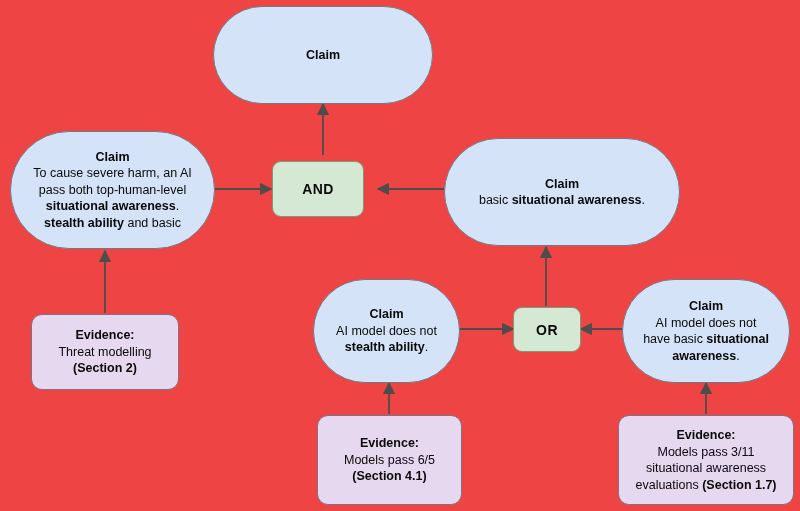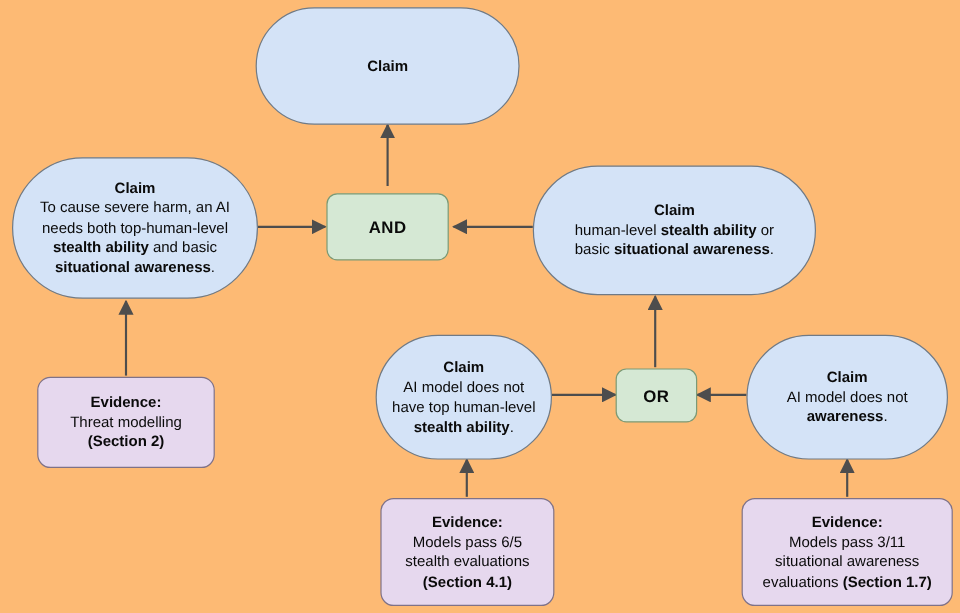--- a/index.html
+++ b/index.html
@@ -4,21 +4,21 @@
 <style>
   html, body {
     margin: 0;
     padding: 0;
     background: #ffffff;
   }
   #canvas {
     position: relative;
     width: 800px;
     height: 511px;
-    background: #fdba74;
+    background: #ef4444;
     font-family: "Liberation Sans", sans-serif;
     overflow: hidden;
   }
   #edges {
     position: absolute;
     left: 0;
     top: 0;
     width: 800px;
     height: 511px;
     pointer-events: none;
@@ -99,62 +99,60 @@
     <line x1="706" y1="414" x2="706" y2="383" stroke="#4d4d4d" stroke-width="1.8" marker-end="url(#arrow)"></line>
   </svg>
 
   <div class="node claim" style="left:213px; top:6px; width:220px; height:98px;">
     <span class="title">Claim</span>
   </div>
 
   <div class="node claim" style="left:10px; top:131px; width:205px; height:118px;">
     <span class="title">Claim</span>
     <span class="line">To cause severe harm, an AI</span>
-    <span class="line">needs both top-human-level</span>
+    <span class="line">pass both top-human-level</span>
+    <span class="line"><b>situational awareness</b>.</span>
     <span class="line"><b>stealth ability</b> and basic</span>
-    <span class="line"><b>situational awareness</b>.</span>
   </div>
 
-  <div class="node gate" style="left:272px; top:161px; width:102px; height:56px;">
+  <div class="node gate" style="left:272px; top:161px; width:92px; height:56px;">
     <span>AND</span>
   </div>
 
   <div class="node claim" style="left:444px; top:138px; width:236px; height:108px;">
     <span class="title">Claim</span>
-    <span class="line">human-level <b>stealth ability</b> or</span>
     <span class="line">basic <b>situational awareness</b>.</span>
   </div>
 
   <div class="node evidence" style="left:31px; top:314px; width:148px; height:76px;">
     <span class="title">Evidence:</span>
     <span class="line">Threat modelling</span>
     <span class="line"><b>(Section 2)</b></span>
   </div>
 
   <div class="node claim" style="left:313px; top:279px; width:147px; height:104px;">
     <span class="title">Claim</span>
     <span class="line">AI model does not</span>
-    <span class="line">have top human-level</span>
     <span class="line"><b>stealth ability</b>.</span>
   </div>
 
   <div class="node gate" style="left:513px; top:307px; width:68px; height:45px;">
     <span>OR</span>
   </div>
 
   <div class="node claim" style="left:622px; top:279px; width:168px; height:104px;">
     <span class="title">Claim</span>
     <span class="line">AI model does not</span>
+    <span class="line">have basic <b>situational</b></span>
     <span class="line"><b>awareness</b>.</span>
   </div>
 
   <div class="node evidence" style="left:317px; top:415px; width:145px; height:90px;">
     <span class="title">Evidence:</span>
     <span class="line">Models pass 6/5</span>
-    <span class="line">stealth evaluations</span>
     <span class="line"><b>(Section 4.1)</b></span>
   </div>
 
   <div class="node evidence" style="left:618px; top:415px; width:176px; height:90px;">
     <span class="title">Evidence:</span>
     <span class="line">Models pass 3/11</span>
     <span class="line">situational awareness</span>
     <span class="line">evaluations <b>(Section 1.7)</b></span>
   </div>
 

